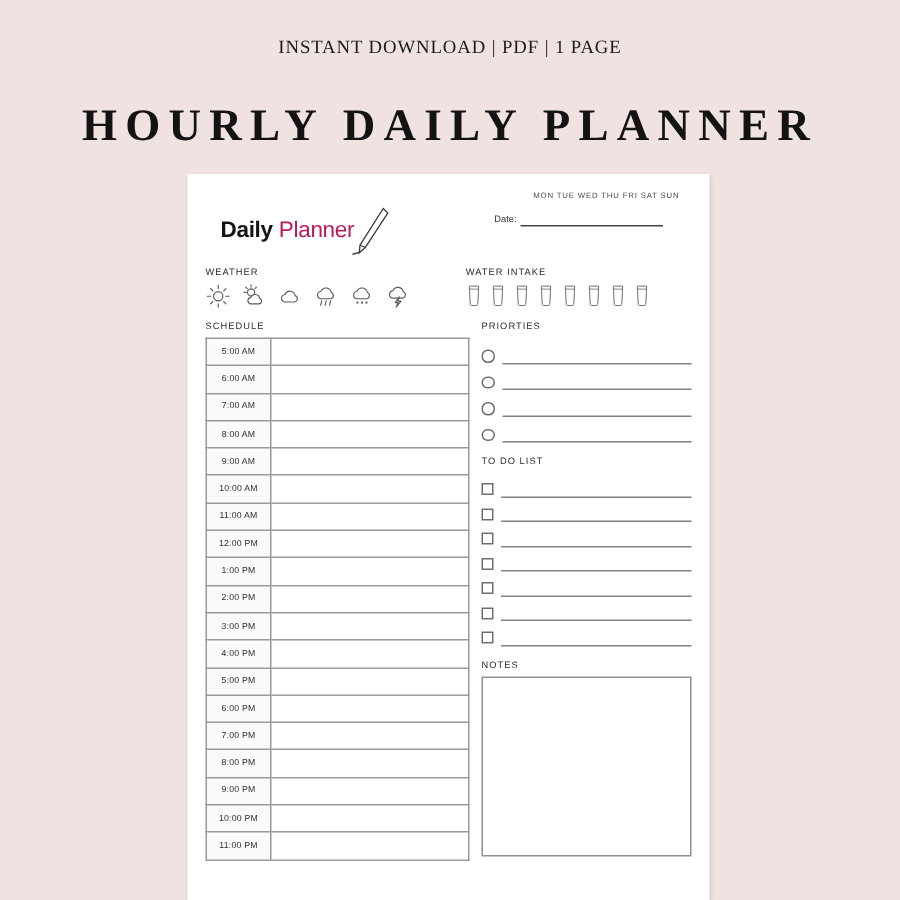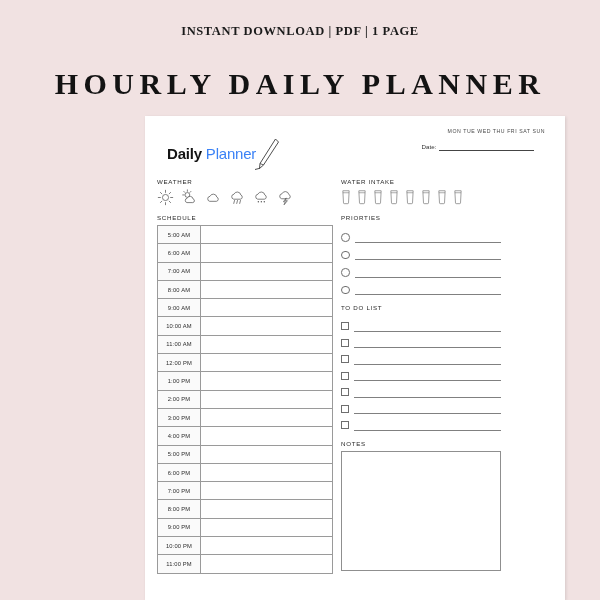--- a/index.html
+++ b/index.html
@@ -17,42 +17,42 @@
 
   
   .listing-header {
     position: absolute;
     top: 0; left: 0; right: 0;
     text-align: center;
   }
   .instant-download {
     margin-top: 24px;
     font-family: "Liberation Serif", serif;
-    font-weight: bold;
+    font-weight: normal;
     font-size: 12.5px;
     letter-spacing: 0.6px;
     color: #1b1b1b;
     text-align: center;
   }
   .main-title {
     margin-top: 28px;
     font-family: "Liberation Serif", serif;
     font-weight: bold;
     font-size: 30px;
     letter-spacing: 5.5px;
     color: #131313;
     white-space: nowrap;
   }
 
   
   .paper {
     position: absolute;
-    left: 145px;
+    left: 125px;
     top: 116px;
-    width: 420px;
+    width: 348px;
     height: 484px;
     background: #ffffff;
     box-shadow: 1px 1px 3px rgba(0,0,0,0.12);
     box-sizing: border-box;
     padding: 10px 12px 0 12px;
   }
 
   
   .brand-row {
     display: flex;
@@ -68,21 +68,21 @@
   }
   .brand-daily {
     font-size: 15px;
     font-weight: bold;
     color: #141414;
     letter-spacing: -0.2px;
   }
   .brand-planner {
     font-size: 15px;
     font-weight: normal;
-    color: #3b82f6;
+    color: #be185d;
     margin-left: 4px;
     letter-spacing: -0.2px;
   }
   .pen-icon {
     margin-left: -2px;
     margin-bottom: -4px;
   }
 
   .date-block {
     margin-top: 2px;

